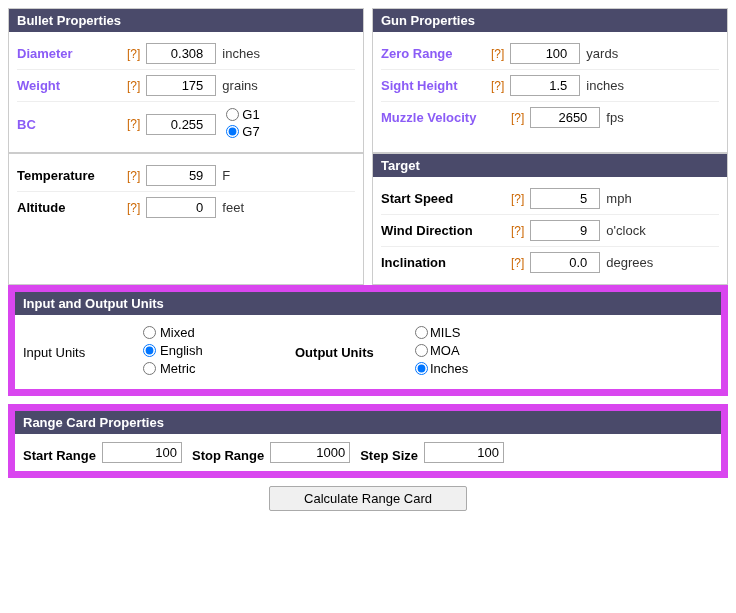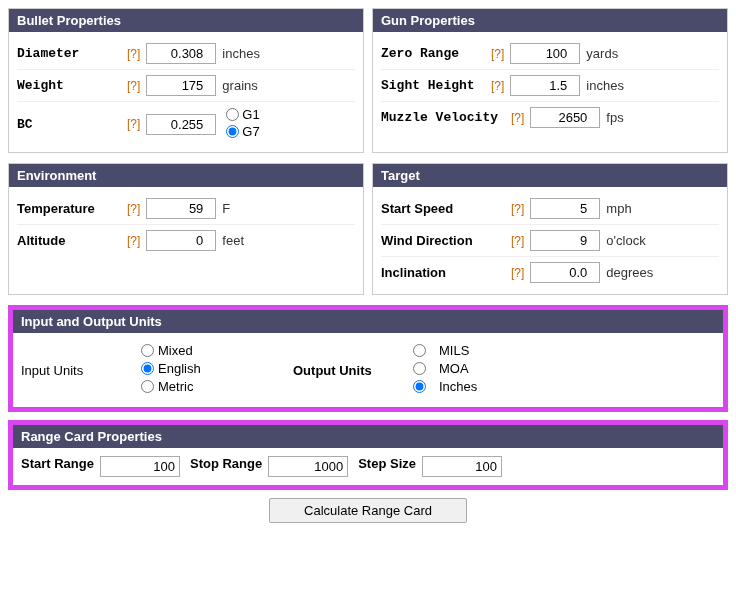--- a/index.html
+++ b/index.html
@@ -9,29 +9,29 @@
       background: #fff;
       padding: 8px;
       width: 736px;
     }
     .main-container {
       width: 720px;
     }
     .row-panels {
       display: flex;
       gap: 8px;
-      margin-bottom: 10px;
+      margin-bottom: 0;
     }
     .panel {
       flex: 1;
       border: 1px solid #ccc;
     }
     .panel-full {
       width: 100%;
-      border: 5px solid #d946ef;
+      border: 7px solid #d946ef;
       margin-bottom: 8px;
     }
     .panel-header {
       background: #4a4a6a;
       color: #fff;
       font-weight: bold;
       font-size: 13px;
       padding: 4px 8px;
     }
     .panel-body {
@@ -42,22 +42,21 @@
       align-items: center;
       padding: 5px 0;
       border-bottom: 1px solid #eee;
     }
     .form-row:last-child {
       border-bottom: none;
     }
     .field-label {
       flex: 0 0 110px;
       font-weight: bold;
-      color: #000000;
-      font-family: Liberation Mono, monospace;
+      color: #8b5cf6;
     }
     .help-link {
       color: #cc6600;
       font-size: 12px;
       margin-right: 6px;
       cursor: pointer;
       text-decoration: none;
     }
     .field-input {
       width: 70px;
@@ -113,34 +112,34 @@
       flex: 0 0 120px;
       font-weight: bold;
       margin-left: 32px;
     }
     .units-output-radios {
       flex: 1;
     }
     .units-output-radios label {
       display: flex;
       align-items: center;
-      gap: 13px;
+      gap: 2px;
       margin-bottom: 3px;
       cursor: pointer;
     }
     
     .range-body {
       display: flex;
       align-items: center;
       padding: 8px;
       gap: 10px;
     }
     .range-field {
       display: flex;
-      align-items: flex-start;
+      align-items: flex-end;
       gap: 6px;
     }
     .range-field-label {
       font-weight: bold;
     }
     .range-input {
       width: 80px;
       text-align: right;
       border: 1px solid #aaa;
       padding: 2px 4px;
@@ -244,23 +243,20 @@
           <span class="field-unit">fps</span>
         </div>
       </div>
     </div>
 
   </div>
 
   <div class="row-panels">
 
     <div class="panel">
-      <div class="panel-header">
-        <span>Environment</span>
-      </div>
       <div class="panel-body">
 
         <div class="form-row">
           <span class="env-label">Temperature</span>
           <a class="help-link">[?]</a>
           <input class="field-input" type="text" value="59" style="">
           <span class="field-unit">F</span>
         </div>
 
         <div class="form-row">

